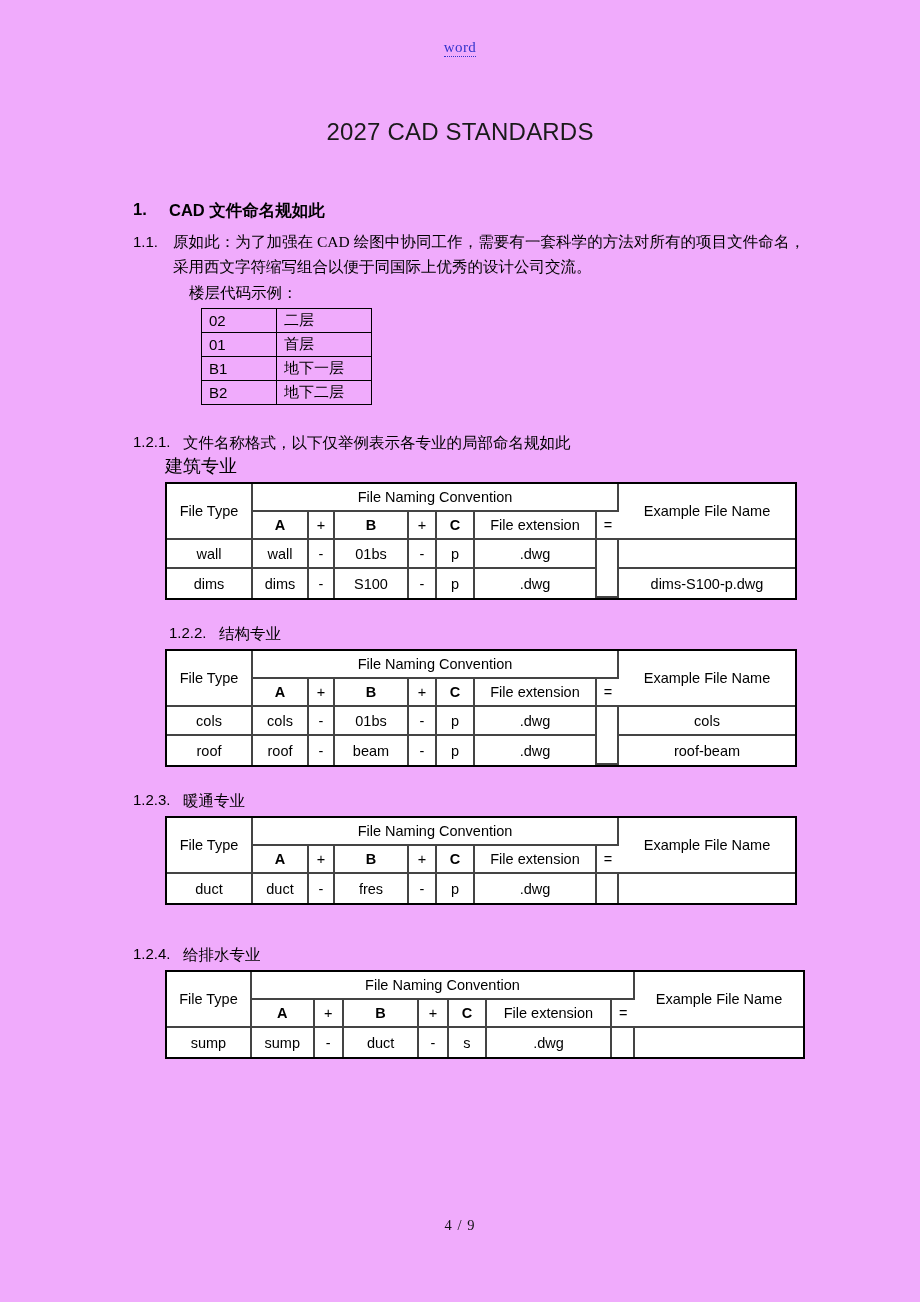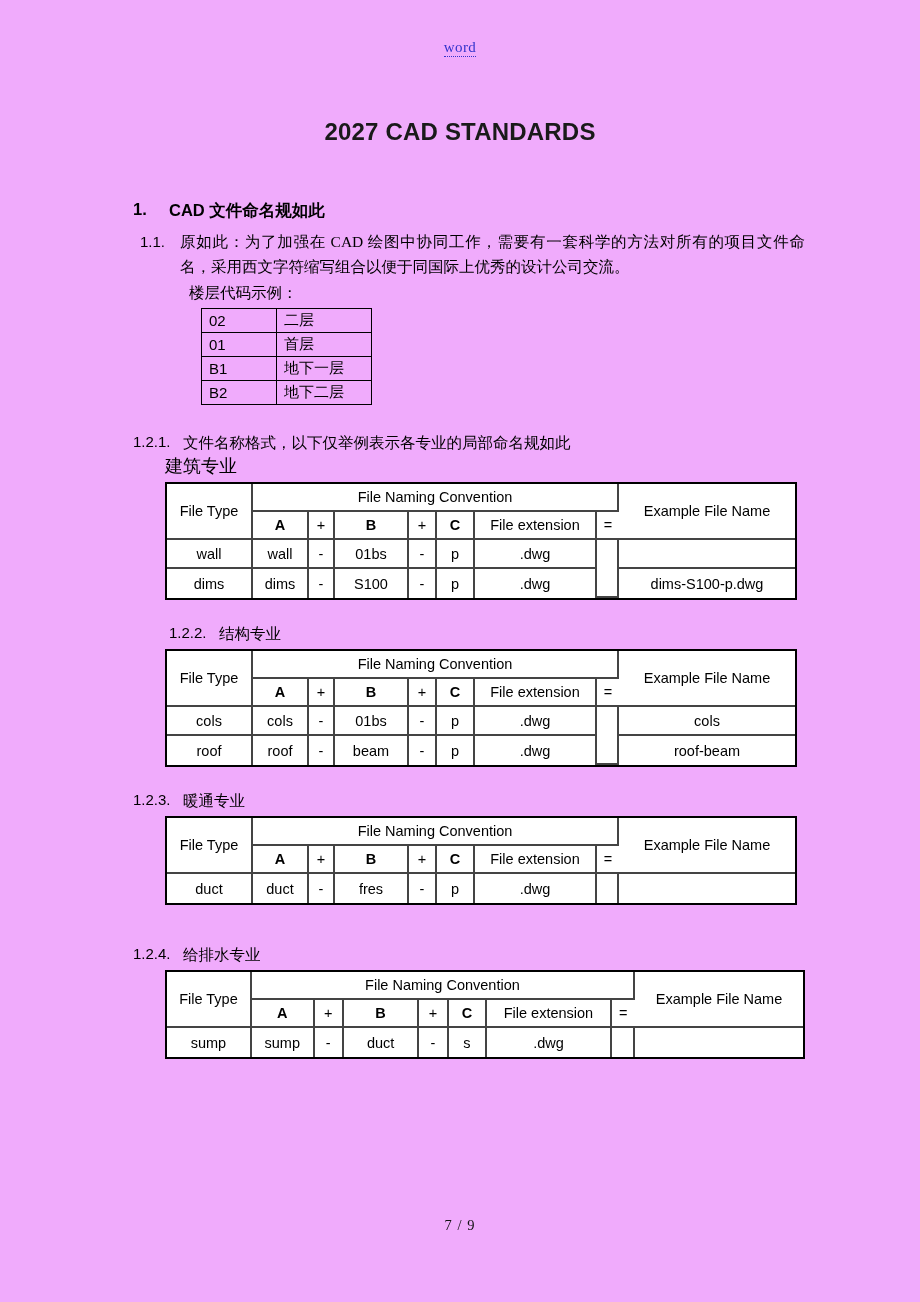--- a/index.html
+++ b/index.html
@@ -41,21 +41,20 @@
   .doc-title {
     position: absolute;
     top: 118px;
     left: 0;
     width: 920px;
     text-align: center;
     font-family: "Liberation Sans", "DejaVu Sans", sans-serif;
     font-size: 24px;
     letter-spacing: 0.2px;
     color: #1a1a1a;
-    font-weight: bold;
   }
 
   
   .content {
     position: absolute;
     left: 133px;
     top: 200px;
     width: 672px;
   }
 
@@ -66,21 +65,21 @@
     margin: 0 0 8px 0;
     letter-spacing: 0px;
     display: flex;
   }
   .h1 .num { width: 36px; flex: none; }
   .h1 .txt { }
 
   .para {
     font-size: 15.5px;
     line-height: 24.5px;
-    margin: 0 0 2px 7px;
+    margin: 0 0 2px 0;
     display: flex;
     align-items: flex-start;
   }
   .para .num {
     width: 40px;
     flex: none;
     font-family: "Liberation Sans", "DejaVu Sans", sans-serif;
     font-size: 15px;
   }
   .para .txt {
@@ -433,16 +432,16 @@
             <td class="blank"></td>
             <td></td>
           </tr>
         </tbody>
       </table>
     </div>
 
   </div>
 
   <div class="footer">
-    <span>7 / 9</span>
+    <span>4 / 9</span>
   </div>
 
 </div>
 
 </body></html>

